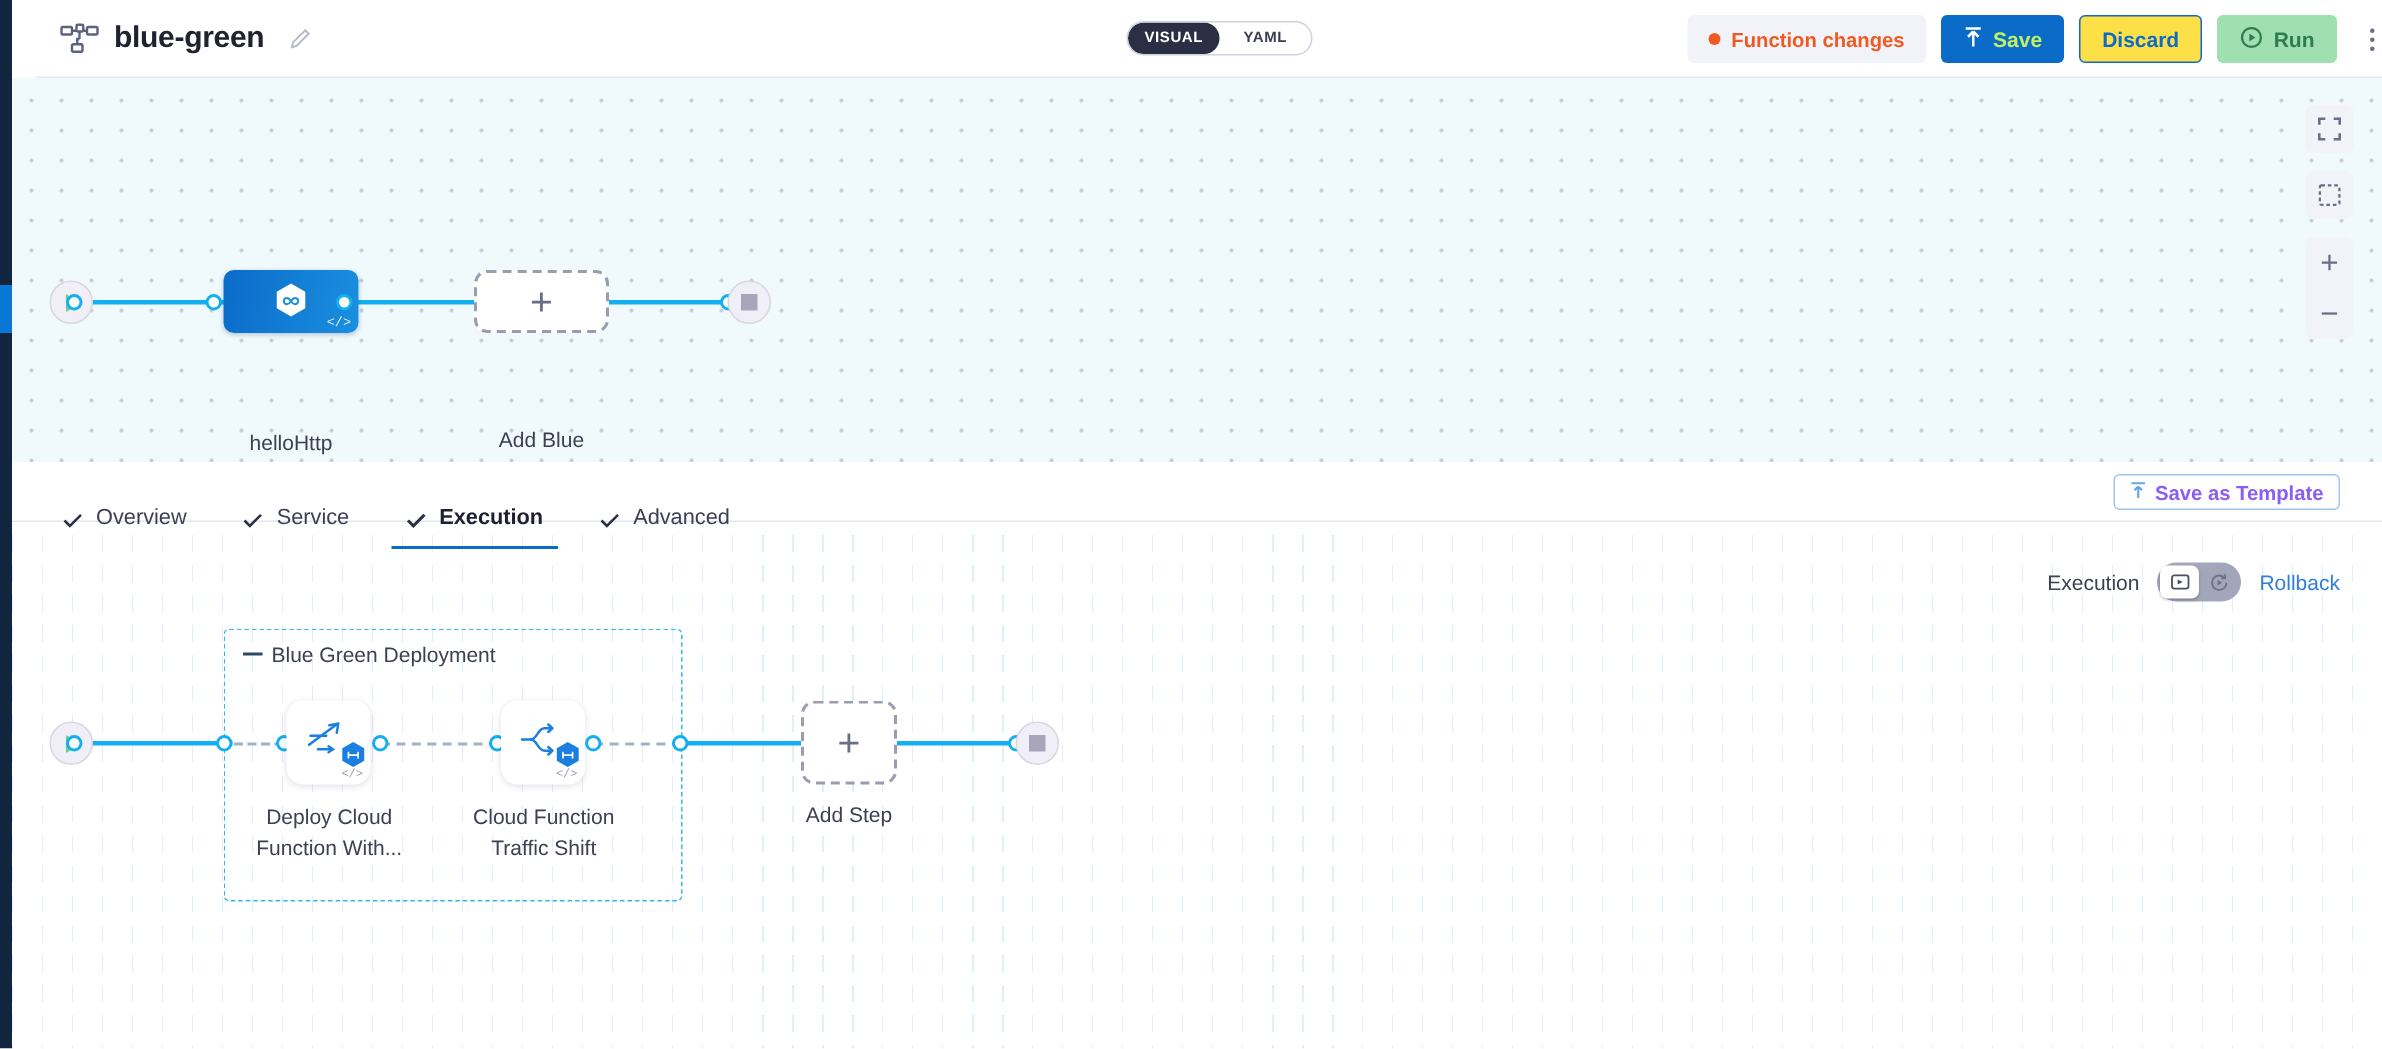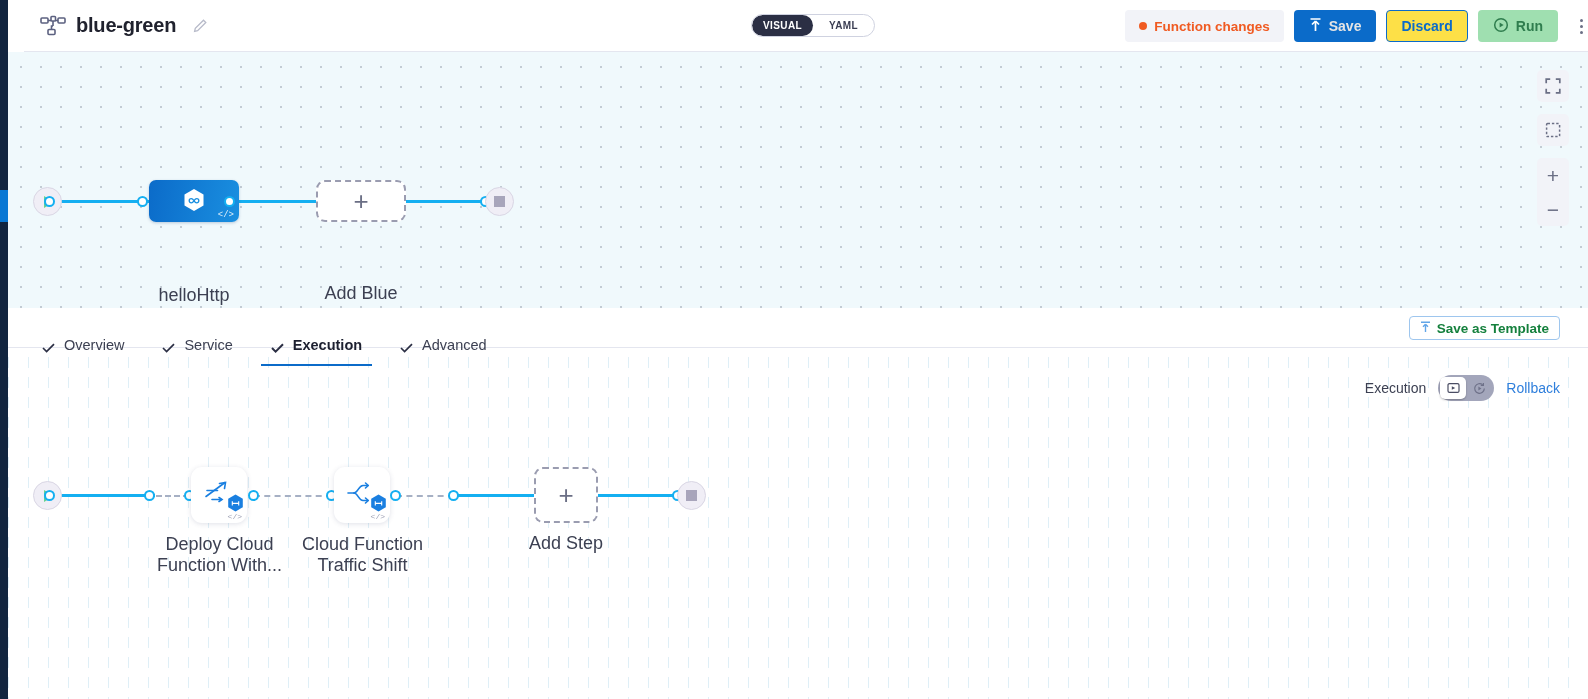--- a/index.html
+++ b/index.html
@@ -58,21 +58,21 @@
     padding: 0 14px; height: 32px;
     font-size: 13.5px; font-weight: bold; color: #f05a22;
   }
   .dot-orange { width: 8px; height: 8px; border-radius: 50%; background: #f05a22; }
   .btn {
     height: 32px; border-radius: 4px; display: flex; align-items: center;
     justify-content: center; gap: 7px; font-size: 14px; font-weight: bold;
     padding: 0 14px; cursor: pointer; border: 1px solid transparent;
     white-space: nowrap;
   }
-  .btn-save { background: #0b6bc9; color: #e5e5e5; }
+  .btn-save { background: #0b6bc9; color: #bef264; }
   .btn-discard { background: #fde047; color: #0b6bc9; border-color: #0b6bc9; }
   .btn-run { background: #9fdfb0; color: #2f7d4e; }
   .kebab {
     width: 26px; height: 32px; display: flex; flex-direction: column;
     align-items: center; justify-content: center; gap: 3px; cursor: pointer;
   }
   .kebab i { width: 3px; height: 3px; border-radius: 50%; background: #6b6f85; display: block; }
 
   
   .canvas-top {
@@ -107,21 +107,21 @@
     font-size: 14.5px; color: #3c4052; cursor: pointer;
     border-bottom: 2px solid transparent; position: relative; top: 18px;
   }
   .tab:first-child { margin-left: 24px; }
   .tab.active { font-weight: bold; color: #1d2030; border-bottom-color: #0b6bc9; }
   .check { width: 13px; height: 10px; flex: none; color: #2b2f44; }
   .save-tpl {
     position: absolute; right: 28px; top: 8px; height: 24px;
     border: 1px solid #9ec6ee; border-radius: 4px; background: #ffffff;
     display: flex; align-items: center; gap: 6px; padding: 0 10px;
-    font-size: 13.5px; font-weight: bold; color: #15803d; cursor: pointer;
+    font-size: 13.5px; font-weight: bold; color: #8b5cf6; cursor: pointer;
   }
 
   
   .ctrl-stack {
     position: absolute; right: 19px; top: 70px;
     display: flex; flex-direction: column; gap: 12px; z-index: 20;
   }
   .ctrl {
     width: 32px; height: 32px; border-radius: 5px; background: #f2f3f8;
     display: flex; align-items: center; justify-content: center; cursor: pointer;
@@ -157,21 +157,21 @@
     background: linear-gradient(100deg, #0b6bc9 0%, #1a8fe0 100%);
     display: flex; align-items: center; justify-content: center;
     cursor: pointer; box-shadow: 0 1px 3px rgba(20,60,120,0.25);
   }
   .hex-badge { width: 24px; height: 27px; }
   .code-badge {
     position: absolute; right: 5px; bottom: 2px; font-size: 9px;
     color: rgba(255,255,255,0.85); font-family: "Liberation Mono", monospace;
   }
   .node-label {
-    position: absolute; text-align: center; font-size: 18px; color: #3c4052;
+    position: absolute; text-align: center; font-size: 14px; color: #3c4052;
     line-height: 21px; white-space: nowrap;
   }
   .add-node {
     position: absolute; border: 2px dashed #9a9cb0; border-radius: 9px;
     background: #ffffff; display: flex; align-items: center; justify-content: center;
     color: #6b6f85; cursor: pointer;
   }
   .add-plus { font-size: 26px; line-height: 1; font-weight: 300; color: #6b6f85; }
 
   
@@ -391,20 +391,26 @@
     <div class="dashed-conn" style="left:246px; top:147px; width:78px;"></div>
     <div class="dashed-conn" style="left:388px; top:147px; width:58px;"></div>
     <div class="conn" style="left:446px; top:146px; width:82px;"></div>
     <div class="conn" style="left:590px; top:146px; width:80px;"></div>
 
     <div class="endcap" style="left:25px; top:133px;">
       <span class="play-tri"></span>
     </div>
     <div class="port" style="left:36px; top:142px;"></div>
 
+    <div class="group-box" style="left:141px; top:71px;">
+      <div class="group-title">
+        <span class="group-dash"></span>
+        <span>Blue Green Deployment</span>
+      </div>
+    </div>
 
     <div class="port" style="left:136px; top:142px;"></div>
     <div class="port" style="left:176px; top:142px;"></div>
 
     <div class="step-node" style="left:183px; top:119px;">
       <span>
         <svg width="32" height="28" viewBox="0 0 32 28" fill="none" stroke="#1a7fe0" stroke-width="1.6" stroke-linecap="round">
           <path d="M3 17.5L22 3.5"></path>
           <path d="M16.5 4.5l6 -1 -1 6"></path>
           <path d="M4 11.5h10.5"></path>

